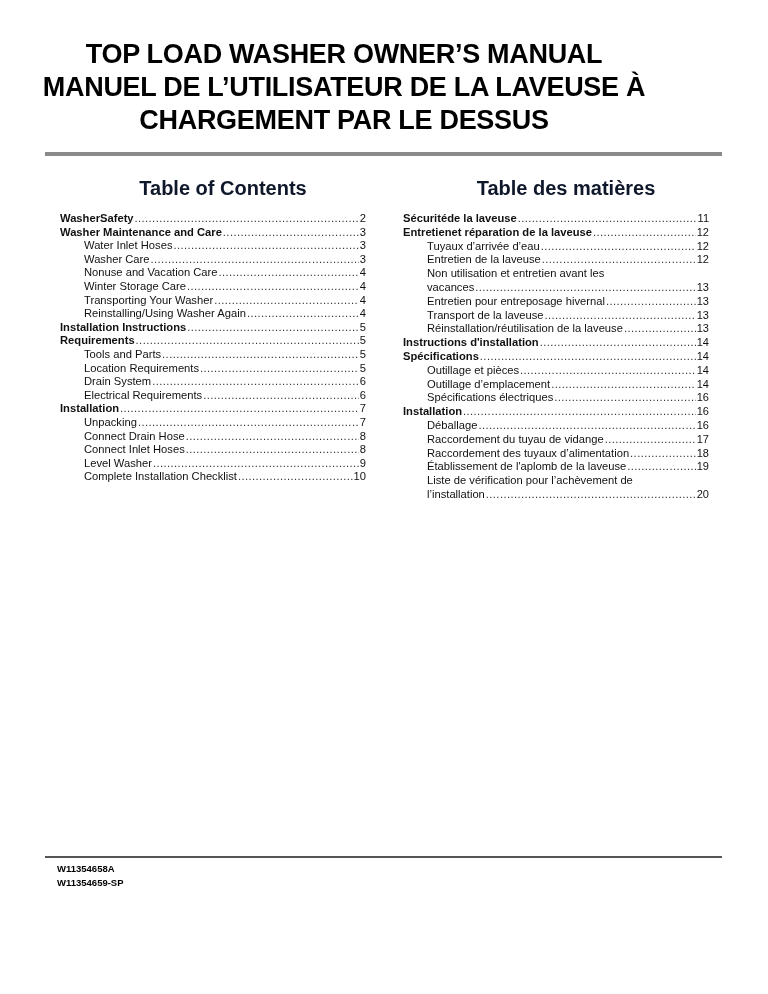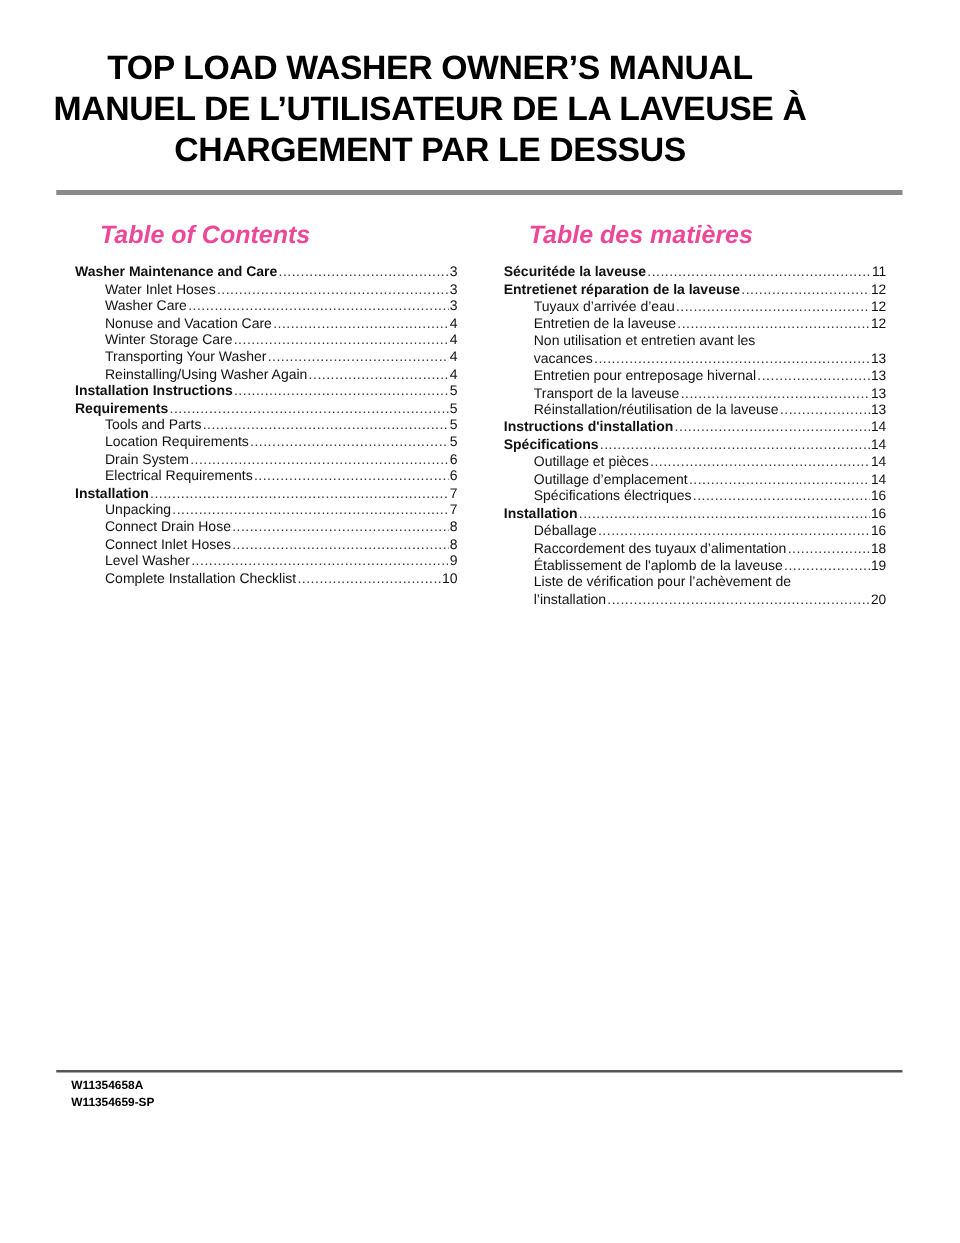--- a/index.html
+++ b/index.html
@@ -37,27 +37,26 @@
       height: 4px;
       background: #8a8a8a;
     }
     .col {
       position: absolute;
       top: 176px;
     }
     .col-left { left: 60px; width: 306px; }
     .col-right { left: 403px; width: 306px; }
     .col-heading {
-      text-align: left;
+      text-align: center;
       font-weight: bold;
       font-size: 20px;
       line-height: 24px;
       margin-bottom: 12px;
-      color: #ec4899;
-      font-style: italic;
+      color: #0f172a;
     }
     .col-left .col-heading { margin-left: 20px; }
     .col-right .col-heading { margin-left: 20px; }
     .toc-list {
       list-style: none;
       margin: 0;
       padding: 0;
     }
     .toc-row {
       display: flex;
@@ -121,20 +120,25 @@
   <div>MANUEL DE L’UTILISATEUR DE LA LAVEUSE À</div>
   <div>CHARGEMENT PAR LE DESSUS</div>
 </div>
 
 <div class="top-rule"></div>
 
 <div class="col col-left">
   <div class="col-heading">Table of Contents</div>
   <ul class="toc-list">
     <li class="toc-row level-1">
+        <span class="toc-label">WasherSafety</span>
+        <span class="toc-leader"></span>
+        <span class="toc-page">2</span>
+      </li>
+    <li class="toc-row level-1">
         <span class="toc-label">Washer Maintenance and Care</span>
         <span class="toc-leader"></span>
         <span class="toc-page">3</span>
       </li>
     <li class="toc-row level-2">
         <span class="toc-label">Water Inlet Hoses</span>
         <span class="toc-leader"></span>
         <span class="toc-page">3</span>
       </li>
     <li class="toc-row level-2">
@@ -298,20 +302,25 @@
       </li>
     <li class="toc-row level-1">
         <span class="toc-label">Installation</span>
         <span class="toc-leader"></span>
         <span class="toc-page">16</span>
       </li>
     <li class="toc-row level-2">
         <span class="toc-label">Déballage</span>
         <span class="toc-leader"></span>
         <span class="toc-page">16</span>
+      </li>
+    <li class="toc-row level-2">
+        <span class="toc-label">Raccordement du tuyau de vidange</span>
+        <span class="toc-leader"></span>
+        <span class="toc-page">17</span>
       </li>
     <li class="toc-row level-2">
         <span class="toc-label">Raccordement des tuyaux d’alimentation</span>
         <span class="toc-leader"></span>
         <span class="toc-page">18</span>
       </li>
     <li class="toc-row level-2">
         <span class="toc-label">Établissement de l'aplomb de la laveuse</span>
         <span class="toc-leader"></span>
         <span class="toc-page">19</span>

